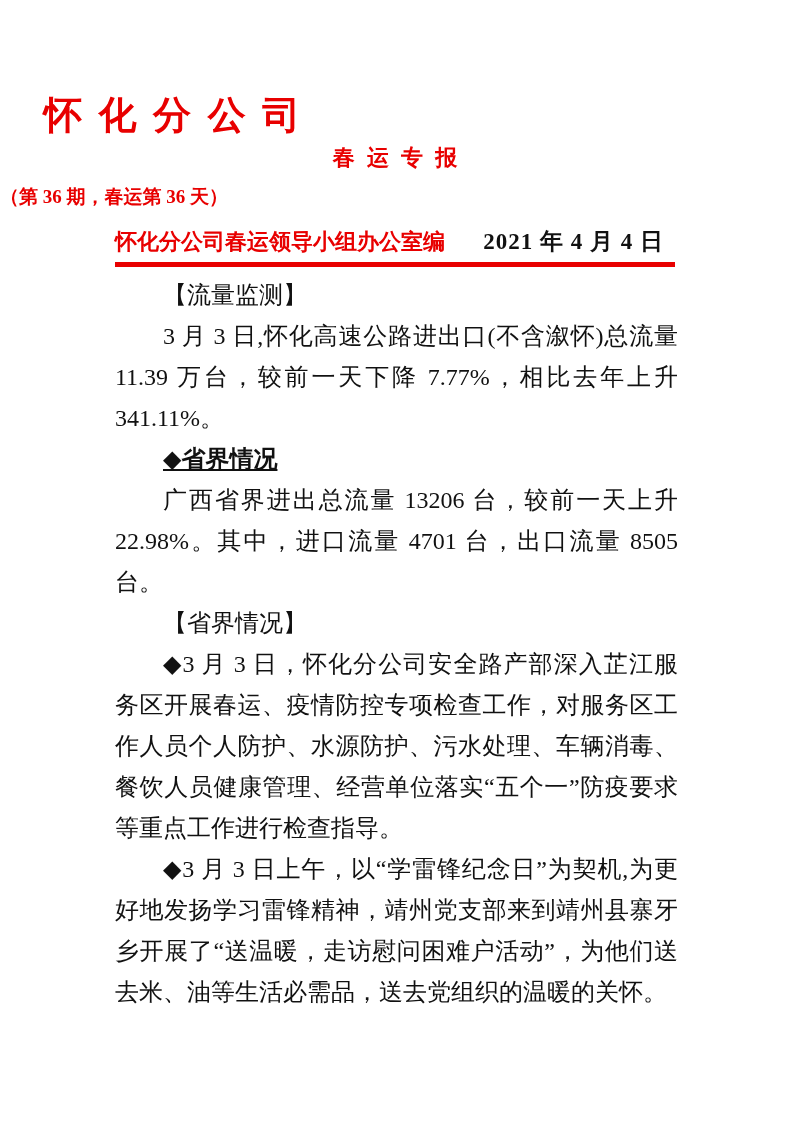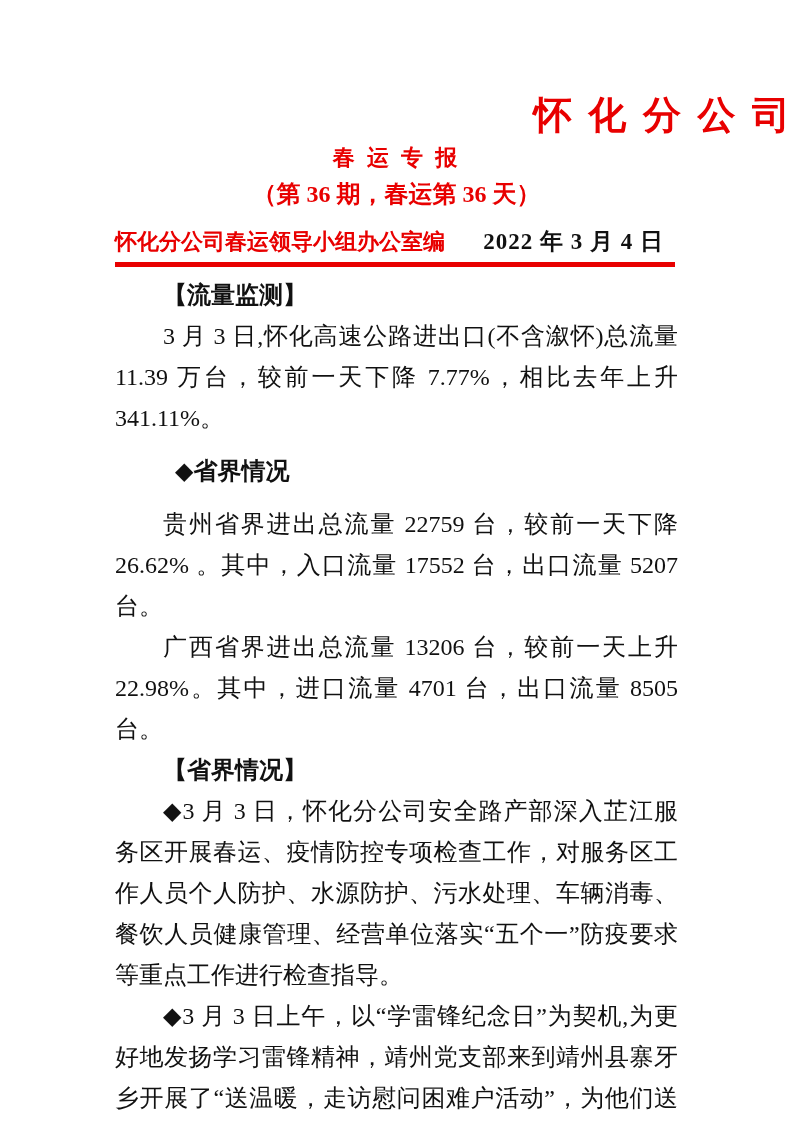--- a/index.html
+++ b/index.html
@@ -12,44 +12,45 @@
     width:793px;
     height:1122px;
     background:#ffffff;
     overflow:hidden;
     font-family:"Liberation Serif","DejaVu Serif",serif;
     color:var(--ink);
   }
   
   .title1{
     padding-top:95px;
-    text-align:right;
+    text-align:left;
     color:var(--red);
     font-family:"Liberation Sans","DejaVu Sans",sans-serif;
     font-weight:bold;
     font-size:38px;
     line-height:1.1;
     letter-spacing:3px;
+    margin-left:44px;
   }
   .title2{
     margin-top:9px;
     text-align:center;
     color:var(--red);
     font-family:"Liberation Sans","DejaVu Sans",sans-serif;
     font-weight:bold;
     font-size:22px;
     line-height:1.1;
     letter-spacing:3px;
   }
   .issue{
-    margin-top:10px;
-    text-align:center;
+    margin-top:16px;
+    text-align:left;
     color:var(--red);
     font-weight:bold;
-    font-size:24px;
+    font-size:19px;
     line-height:1.2;
   }
   
   .edit-row{
     margin:19px 115px 0 115px;
     display:flex;
     justify-content:space-between;
     align-items:center;
   }
   .editor{
@@ -74,57 +75,57 @@
   }
   
   .content{
     margin:8px 115px 0 115px;
     font-size:24px;
     line-height:41px;
     text-align:justify;
     text-justify:inter-ideograph;
   }
   .content .heading{
-    font-weight:bold;
+    font-weight:normal;
     text-indent:2em;
     margin:0;
   }
   .content .subheading{
     font-weight:bold;
     text-indent:2em;
-    margin:12px;
+    margin:0;
+    text-decoration:underline;
   }
   .content .para{
     margin:0;
     text-indent:2em;
   }
 </style>
 </head>
 <body>
 
 <div class="page">
 
   <div class="title1">怀 化 分 公 司</div>
 
   <div class="title2">春 运 专 报</div>
 
   <div class="issue">（第 36 期，春运第 36 天）</div>
 
   <div class="edit-row">
     <span class="editor">怀化分公司春运领导小组办公室编</span>
-    <span class="pubdate">2022 年 3 月 4 日</span>
+    <span class="pubdate">2021 年 4 月 4 日</span>
   </div>
 
   <div class="rule"></div>
 
   <div class="content">
     <p class="heading">【流量监测】</p>
     <p class="para">3 月 3 日,怀化高速公路进出口(不含溆怀)总流量 11.39 万台，较前一天下降 7.77%，相比去年上升 341.11%。</p>
     <p class="subheading">◆省界情况</p>
-    <p class="para">贵州省界进出总流量 22759 台，较前一天下降 26.62% 。其中，入口流量 17552 台，出口流量 5207 台。</p>
     <p class="para">广西省界进出总流量 13206 台，较前一天上升 22.98%。其中，进口流量 4701 台，出口流量 8505 台。</p>
     <p class="heading">【省界情况】</p>
     <p class="para">◆3 月 3 日，怀化分公司安全路产部深入芷江服务区开展春运、疫情防控专项检查工作，对服务区工作人员个人防护、水源防护、污水处理、车辆消毒、餐饮人员健康管理、经营单位落实“五个一”防疫要求等重点工作进行检查指导。</p>
     <p class="para">◆3 月 3 日上午，以“学雷锋纪念日”为契机,为更好地发扬学习雷锋精神，靖州党支部来到靖州县寨牙乡开展了“送温暖，走访慰问困难户活动”，为他们送去米、油等生活必需品，送去党组织的温暖的关怀。</p>
 
   </div>
 
 </div>
 
 </body></html>

